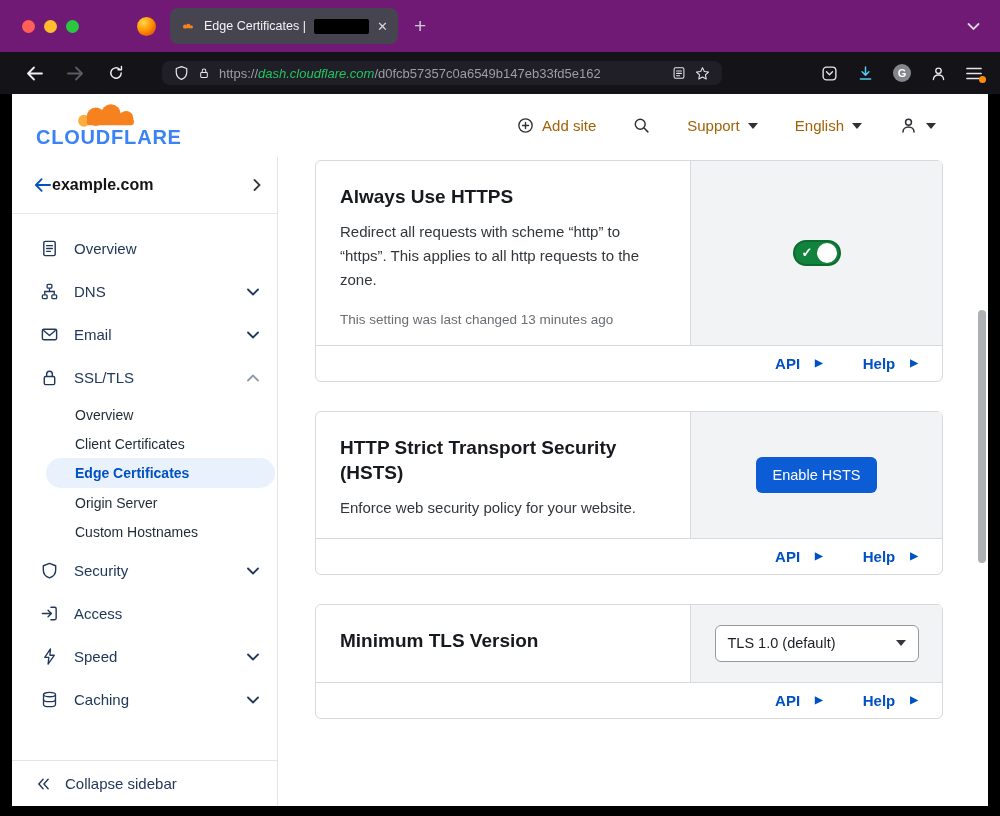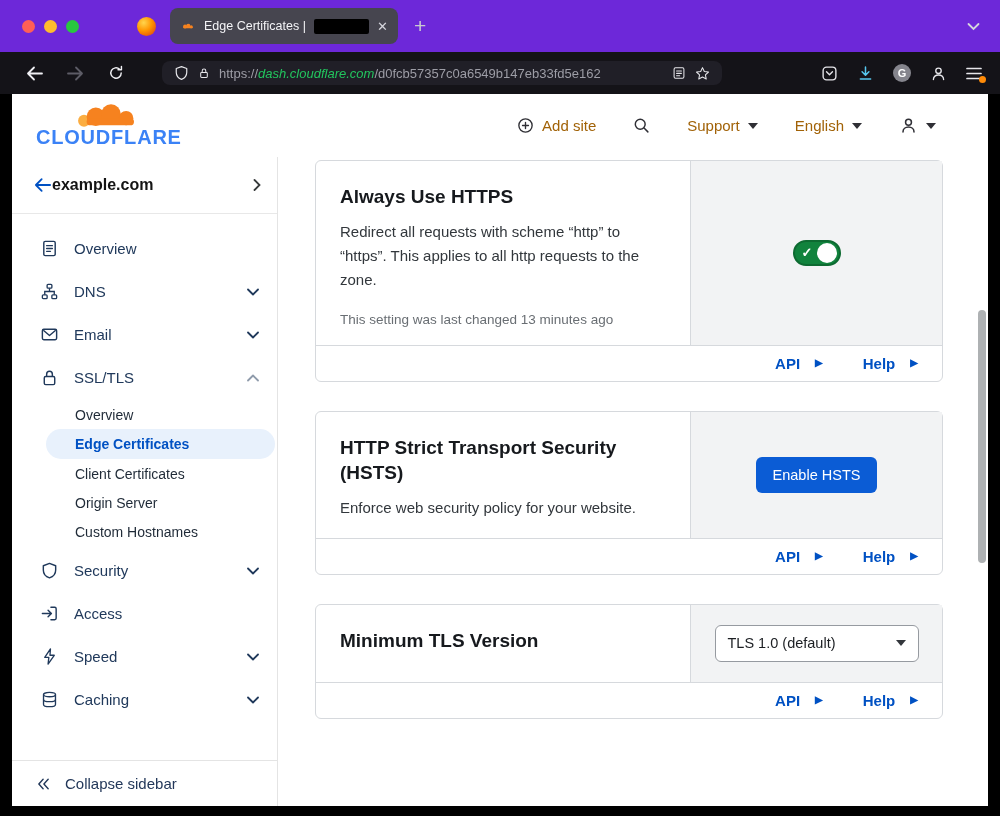--- a/index.html
+++ b/index.html
@@ -7,21 +7,21 @@
   body {
     background:#000;
     font-family:"Liberation Sans", sans-serif;
     position:relative;
     overflow:hidden;
   }
   svg { display:block; }
 
   
   .tabbar {
-    height:52px; background:#6d28d9;
+    height:52px; background:#701a75;
     display:flex; align-items:center; padding:0 14px 0 22px;
   }
   .lights { display:flex; gap:9px; margin-right:58px; }
   .light { width:13px; height:13px; border-radius:50%; }
   .light.red { background:#ff5f57; }
   .light.yellow { background:#febc2e; }
   .light.green { background:#28c840; }
   .fxview {
     width:19px; height:19px; border-radius:50%;
     background:radial-gradient(circle at 35% 30%, #ffd54d, #ff9500 45%, #e8590c 78%, #b23c17);
@@ -401,25 +401,25 @@
               <svg viewBox="0 0 12 8">
                   <path d="M1 6.5 L6 1.5 L11 6.5" stroke="#8f9bab" stroke-width="1.8" fill="none" stroke-linecap="round" stroke-linejoin="round"></path>
                 </svg>
             </span>
           </div>
 
           <div class="sub-list">
             <div class="sub-item">
               <span>Overview</span>
             </div>
+            <div class="sub-item">
+              <span>Client Certificates</span>
+            </div>
             <div class="sub-item active">
               <span>Edge Certificates</span>
-            </div>
-            <div class="sub-item">
-              <span>Client Certificates</span>
             </div>
             <div class="sub-item">
               <span>Origin Server</span>
             </div>
             <div class="sub-item">
               <span>Custom Hostnames</span>
             </div>
           </div>
 
           <div class="nav-item">

